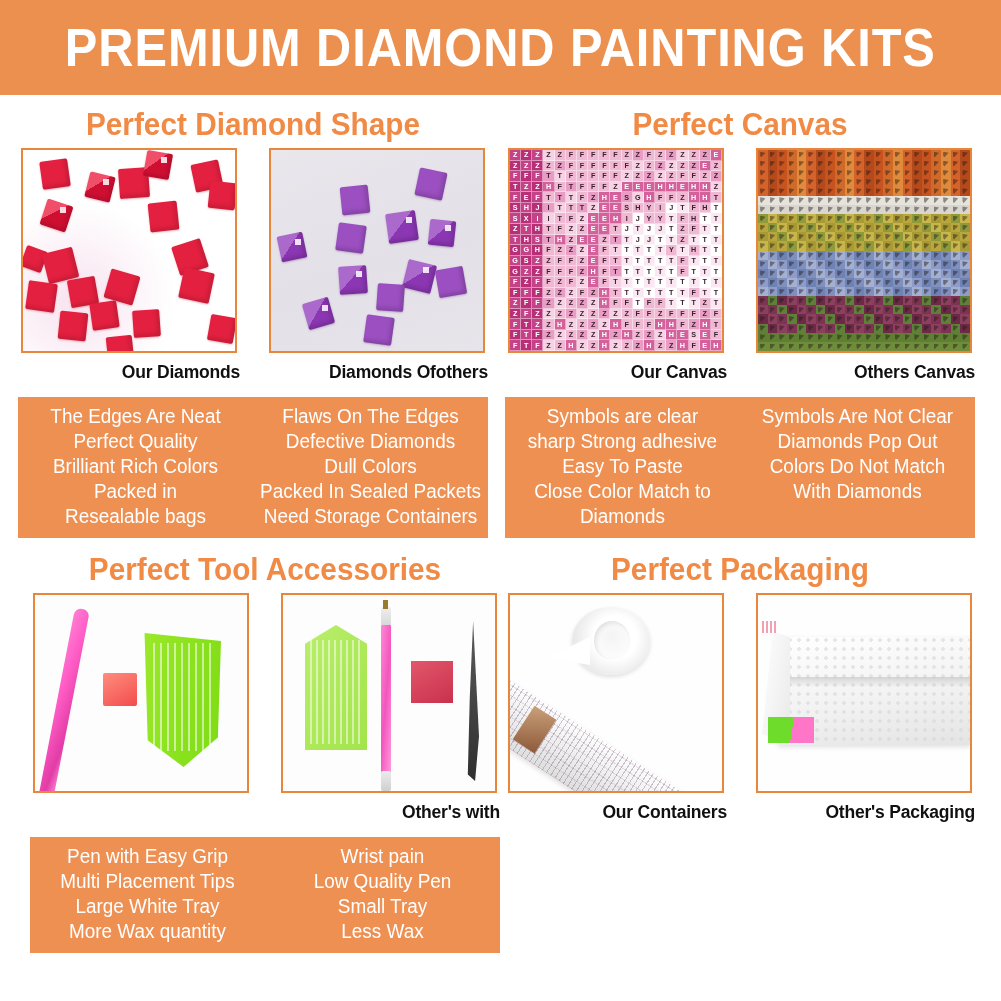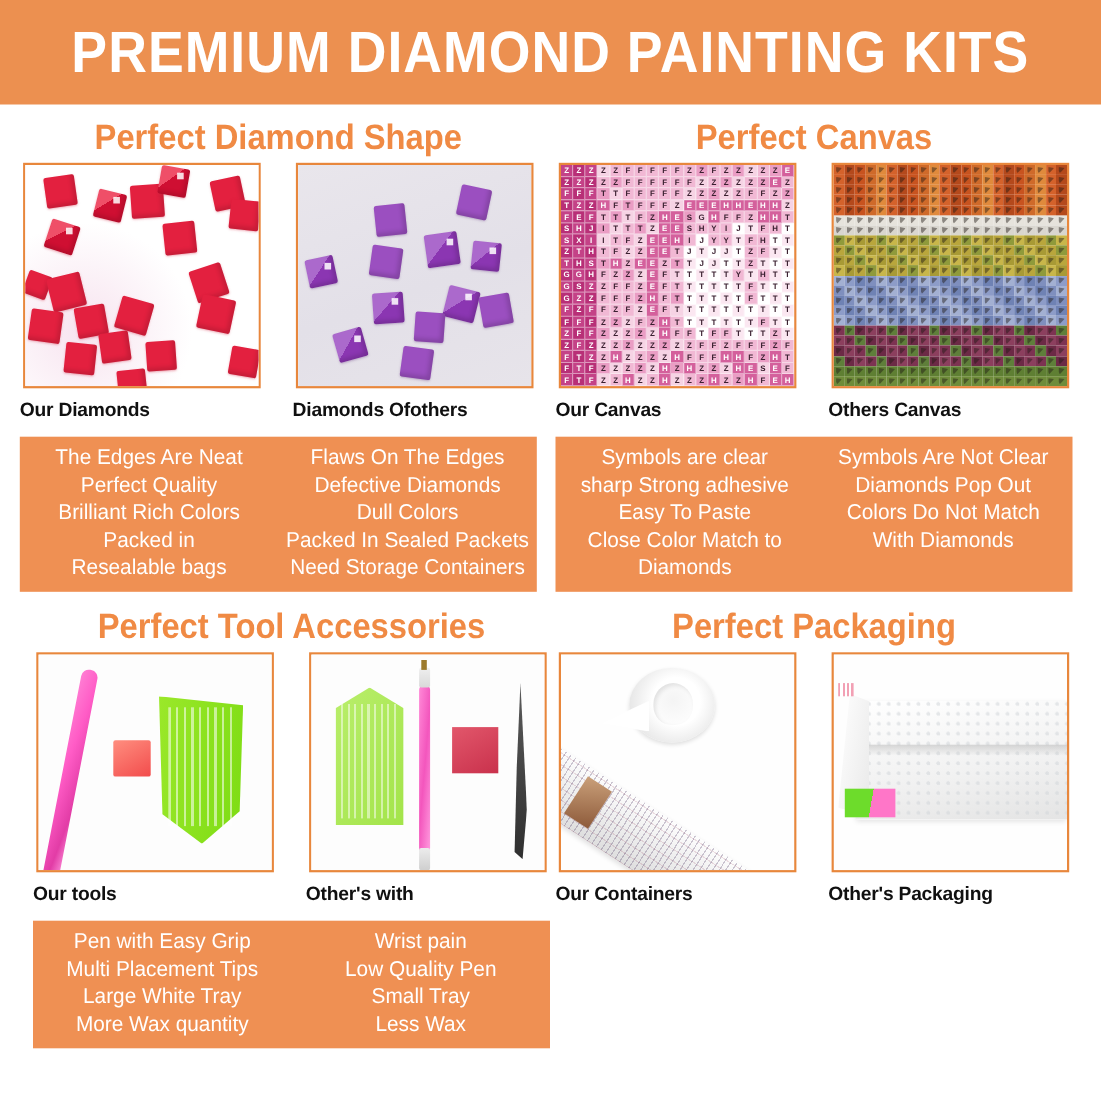--- a/index.html
+++ b/index.html
@@ -36,21 +36,21 @@
   .q-tr .sec-title,.q-br .sec-title{margin-left:0;}
 
   .pair{display:flex;justify-content:space-between;}
   .cell{width:222px;}
   .photo{
     width:216px;height:205px;border:2px solid #e8873c;box-sizing:border-box;
     background:#ffffff;position:relative;overflow:hidden;margin:0 auto;
   }
   .q-bl .photo,.q-br .photo{height:200px;}
   .caption{
-    text-align:left;font-size:17.5px;font-weight:bold;color:#101010;
+    text-align:right;font-size:17.5px;font-weight:bold;color:#101010;
     margin-top:9px;white-space:nowrap;letter-spacing:-0.2px;
   }
 
   .info-box{
     margin-top:14px;background:#ef9053;display:flex;
     padding:7px 0 9px 0;box-sizing:border-box;
   }
   .info-col{
     flex:1;text-align:center;color:#ffffff;font-size:19.5px;line-height:25px;
     transform:scaleX(0.97);white-space:nowrap;
@@ -1132,21 +1132,20 @@
     <div class="pair">
       <div class="cell">
         <div class="photo">
           <div class="tool-bg"></div>
           <div class="pen-a"></div>
 
           <div class="wax-a"></div>
           <div class="tray-a"></div>
           <div class="tray-a-ribs"></div>
         </div>
-        <div class="caption">Our tools</div>
       </div>
       <div class="cell">
         <div class="photo">
           <div class="tool-bg"></div>
           <div class="tray-b"></div>
           <div class="tray-b-ribs"></div>
           <div class="pen-b"></div>
           <div class="pen-b-top"></div>
           <div class="pen-b-nib"></div>
           <div class="pen-b-end"></div>

